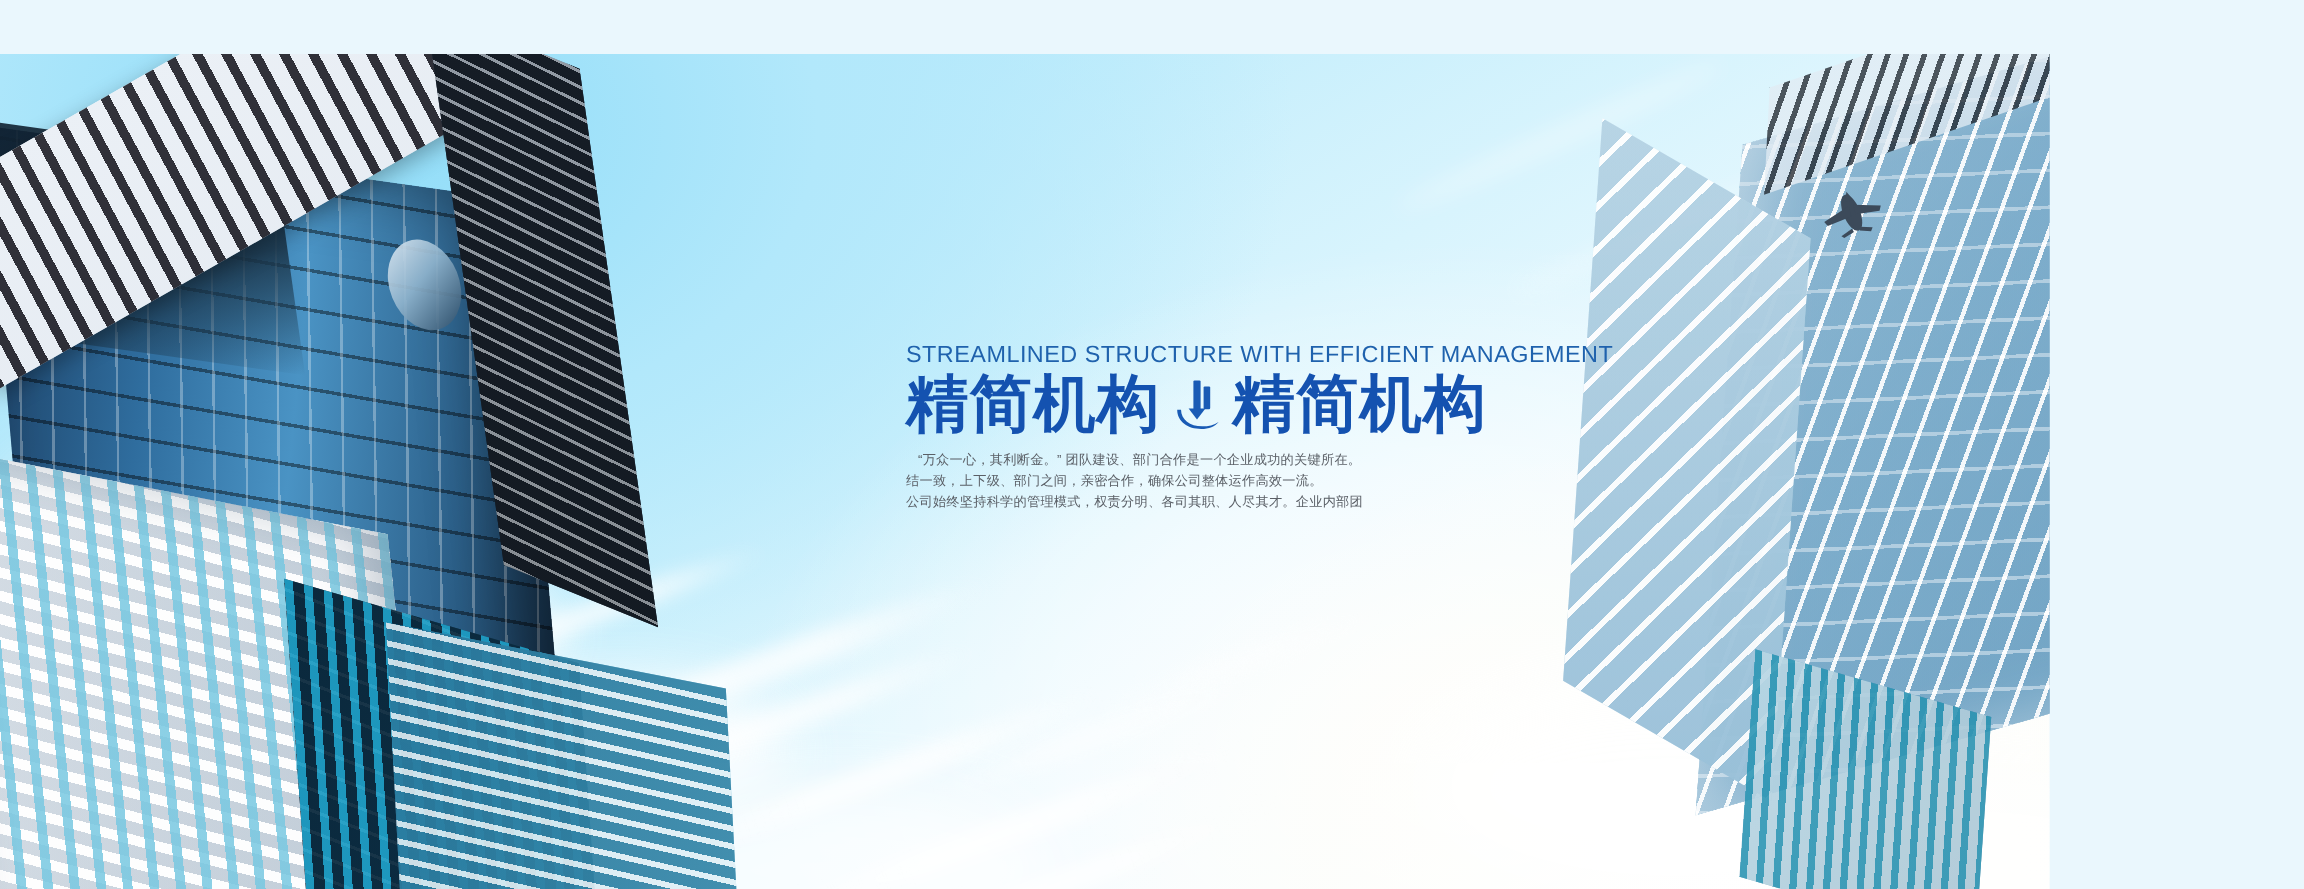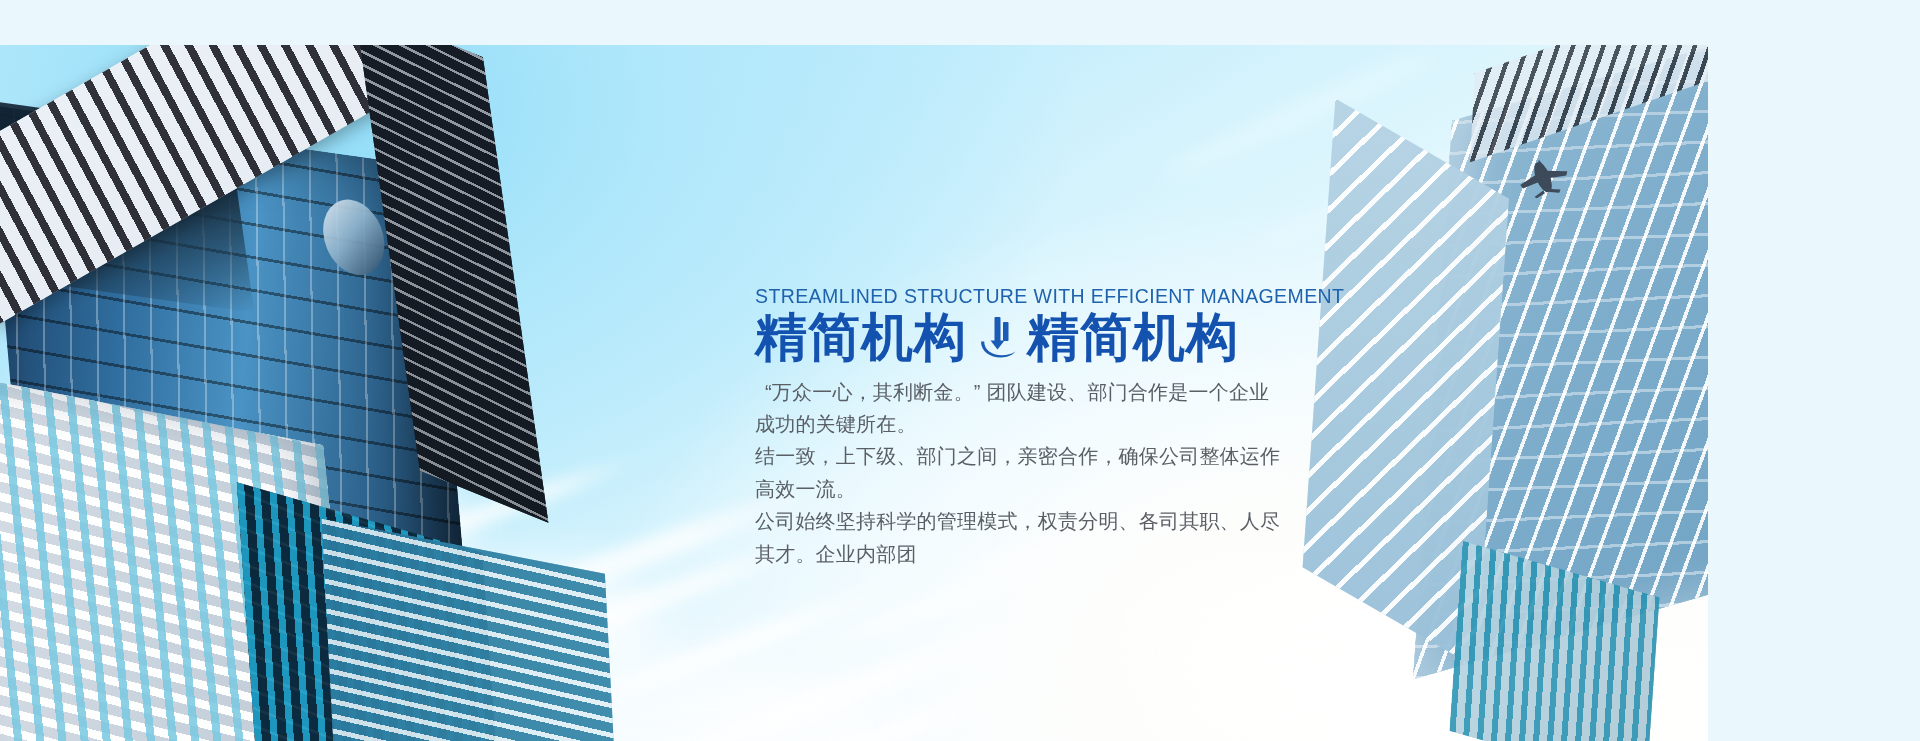--- a/index.html
+++ b/index.html
@@ -162,21 +162,21 @@
   }
   .headline{
     display:flex;align-items:center;gap:10px;
     font-size:52px;line-height:1.08;color:#1452b0;
     font-weight:700;letter-spacing:1px;margin:0;
     white-space:nowrap;
   }
   .headline .seg{display:inline-block;}
   .logo-mark{display:inline-block;width:40px;height:46px;flex:0 0 auto;}
   .body{
-    margin-top:10px;font-size:20px;line-height:1.62;color:#5a5f66;
+    margin-top:10px;font-size:11px;line-height:1.62;color:#5a5f66;
     letter-spacing:.2px;
   }
   .body p{margin:0;}
   .body .l1{text-indent:10px;}
 </style>
 </head>
 <body>
 
 <div class="banner">
 

